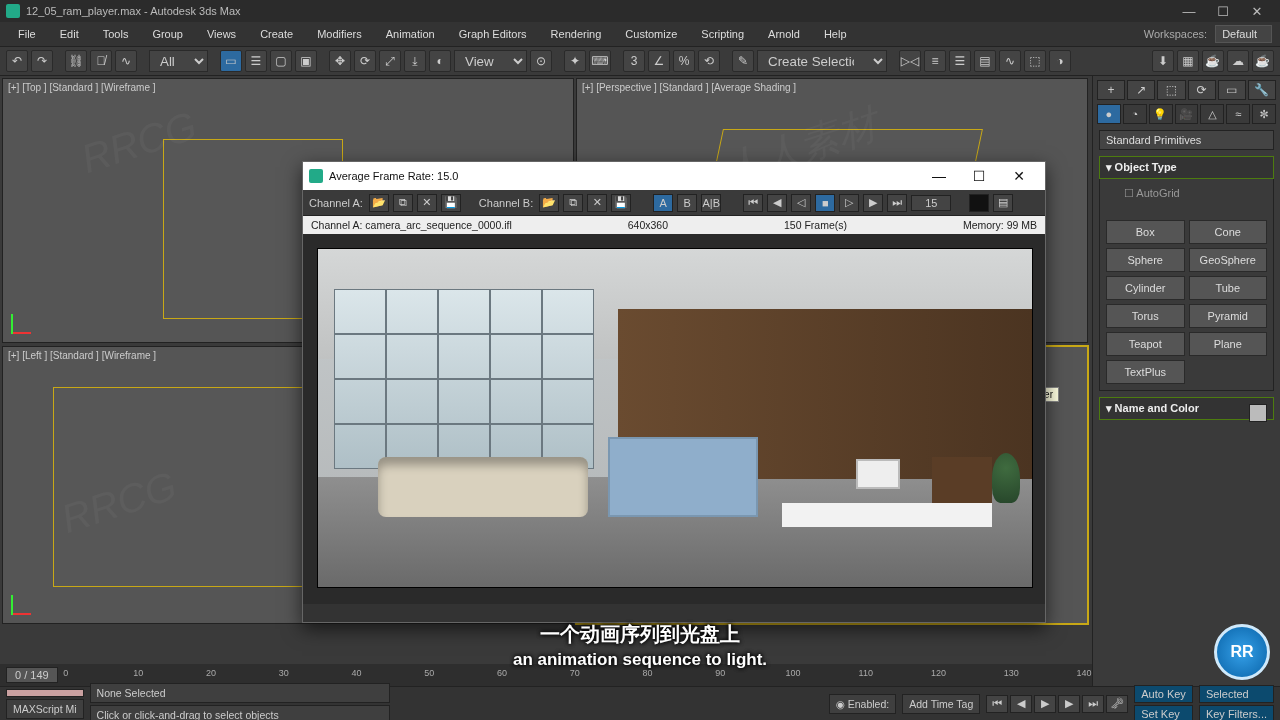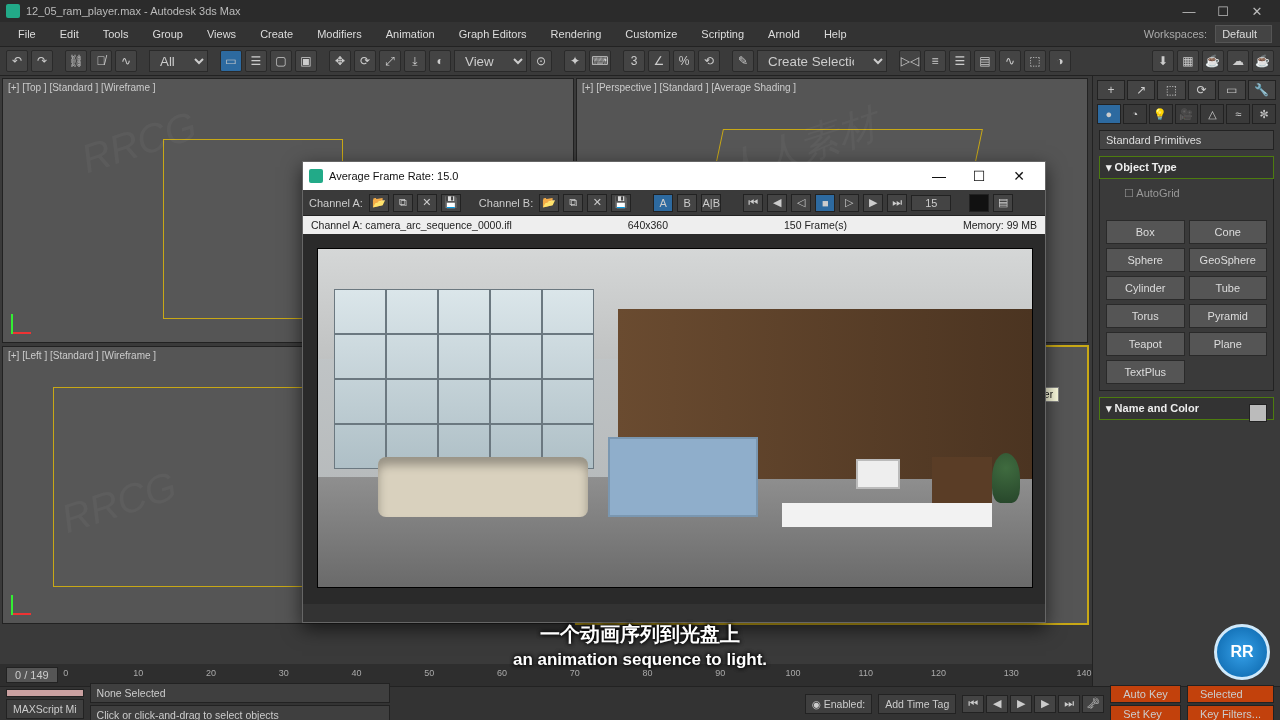--- a/index.html
+++ b/index.html
@@ -84,21 +84,21 @@
 .slider-cap { background:#555; border:1px solid #222; padding:1px 8px; margin-left:6px; }
 .ticks { flex:1; position:relative; margin:0 8px; height:14px; color:#aaa; font-size:9px; }
 .ticks span { position:absolute; top:0; transform:translateX(-50%);}
 .statusbar { position:absolute; left:0; right:0; bottom:0; height:34px; background:#333; border-top:1px solid #222; display:flex; align-items:center; gap:6px; padding:0 6px; }
 .statusbar .box { background:#3f3f3f; border:1px solid #222; padding:3px 6px; color:#ccc; font-size:10.5px; }
 .statusbar .box.pink { background:#caa1a1; color:#222; }
 .statusbar .col { display:flex; flex-direction:column; gap:2px; }
 .statusbar .play { display:flex; gap:2px; }
 .statusbar .pb { width:22px; height:18px; background:#444; border:1px solid #222; display:flex; align-items:center; justify-content:center;}
 .statusbar .spacer { flex:1; }
-.statusbar .keyb { background:#c2410c; border:1px solid #222; padding:2px 12px;}
+.statusbar .keyb { background:#0c4a6e; border:1px solid #222; padding:2px 6px;}
 
 .subtitle { position:absolute; left:50%; transform:translateX(-50%); color:#fff; text-shadow:0 0 4px #000,0 0 4px #000; font-weight:bold; }
 .sub-zh { bottom:72px; font-size:20px; }
 .sub-en { bottom:50px; font-size:17px; }
 
 .badge { position:absolute; right:10px; bottom:40px; width:56px; height:56px; border-radius:50%; background:radial-gradient(circle,#35a0e8,#0963a8); display:flex; align-items:center; justify-content:center; color:#fff; font-weight:bold; font-size:16px; border:3px solid #cfe9fb;}
 .diag-wm { position:absolute; color:rgba(255,255,255,.04); font-size:40px; font-style:italic; transform:rotate(-18deg); pointer-events:none;}
 .move-cursor { position:absolute; font-size:18px; color:#111; pointer-events:none; }
 </style>
 </head>

